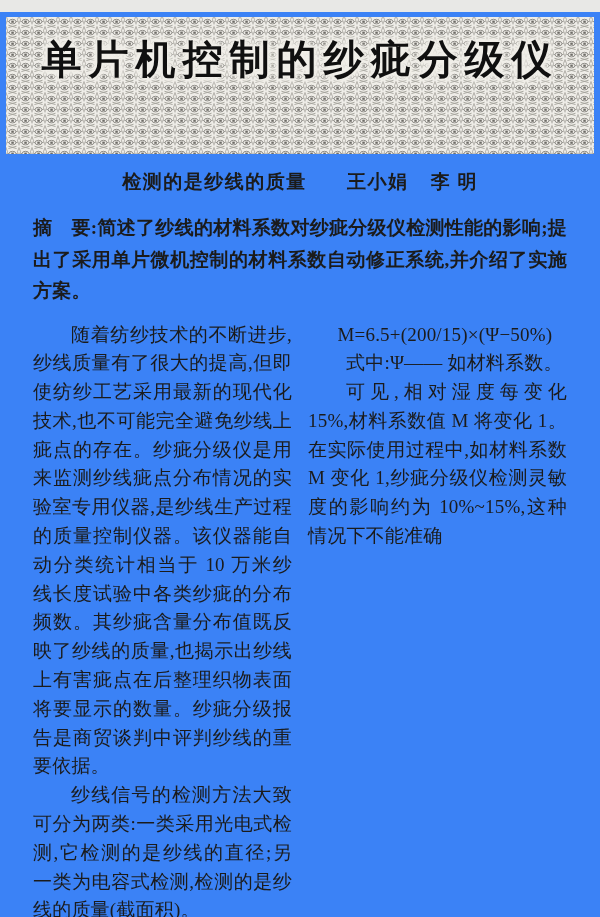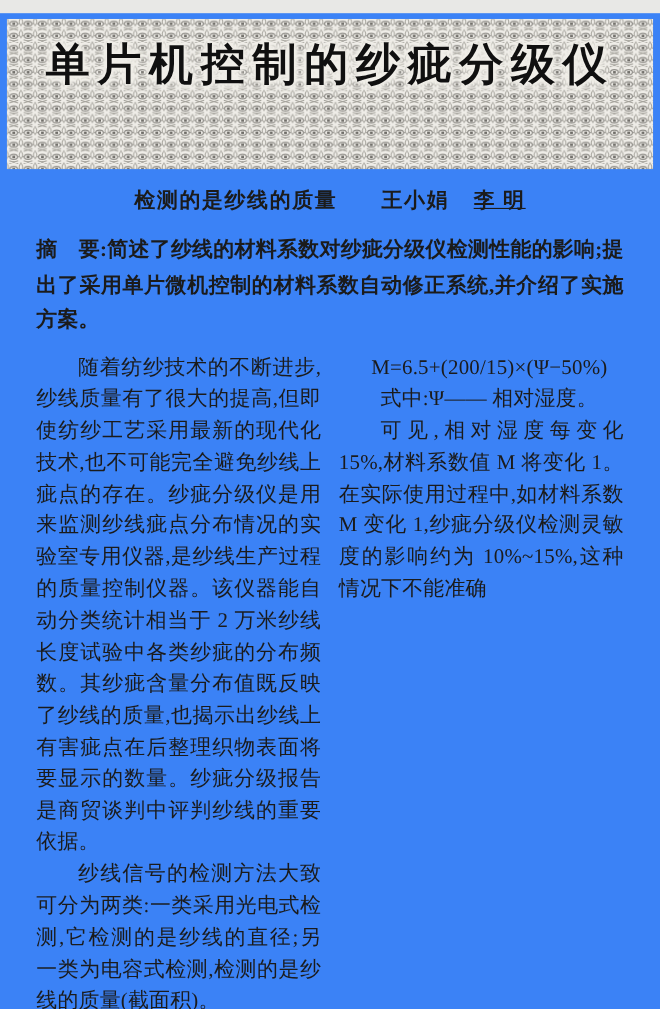--- a/index.html
+++ b/index.html
@@ -57,21 +57,21 @@
   }
   .byline {
     margin-top: 15px;
     text-align: center;
     font-size: 19px;
     font-weight: 700;
     letter-spacing: 1.5px;
     white-space: nowrap;
   }
   .byline .affiliation { margin-right: 34px; }
-  .byline .author + .author { margin-left: 16px; text-decoration: underline; }
+  .byline .author + .author { margin-left: 16px; }
 
   .abstract, .keywords {
     margin: 0;
     font-size: 19px;
     line-height: 31.5px;
     font-weight: 700;
     text-align: justify;
     letter-spacing: 0.2px;
   }
   .abstract { margin-top: 17px; }
@@ -145,26 +145,26 @@
     </div>
 
     <p class="abstract">
       <span class="label">摘　要:</span><span>简述了纱线的材料系数对纱疵分级仪检测性能的影响;提出了采用单片微机控制的材料系数自动修正系统,并介绍了实施方案。</span>
     </p>
 
 
     <div class="columns">
 
       <div class="col">
-        <p class="indent">随着纺纱技术的不断进步,纱线质量有了很大的提高,但即使纺纱工艺采用最新的现代化技术,也不可能完全避免纱线上疵点的存在。纱疵分级仪是用来监测纱线疵点分布情况的实验室专用仪器,是纱线生产过程的质量控制仪器。该仪器能自动分类统计相当于 2 万米纱线长度试验中各类纱疵的分布频数。其纱疵含量分布值既反映了纱线的质量,也揭示出纱线上有害疵点在后整理织物表面将要显示的数量。纱疵分级报告是商贸谈判中评判纱线的重要依据。</p>
+        <p class="indent">随着纺纱技术的不断进步,纱线质量有了很大的提高,但即使纺纱工艺采用最新的现代化技术,也不可能完全避免纱线上疵点的存在。纱疵分级仪是用来监测纱线疵点分布情况的实验室专用仪器,是纱线生产过程的质量控制仪器。该仪器能自动分类统计相当于 10 万米纱线长度试验中各类纱疵的分布频数。其纱疵含量分布值既反映了纱线的质量,也揭示出纱线上有害疵点在后整理织物表面将要显示的数量。纱疵分级报告是商贸谈判中评判纱线的重要依据。</p>
         <p class="indent">纱线信号的检测方法大致可分为两类:一类采用光电式检测,它检测的是纱线的直径;另一类为电容式检测,检测的是纱线的质量(截面积)。</p>
 
       </div>
 
       <div class="col">
         <p class="formula">M=6.5+(200/15)×(Ψ−50%)</p>
-        <p class="formula-note">式中:Ψ—— 相对湿度。</p>
+        <p class="formula-note">式中:Ψ—— 如材料系数。</p>
         <p class="indent">可见,相对湿度每变化 15%,材料系数值 M 将变化 1。在实际使用过程中,如材料系数 M 变化 1,纱疵分级仪检测灵敏度的影响约为 10%~15%,这种情况下不能准确</p>
       </div>
 
     </div>
   </div>
 </div>
 
 </body></html>

